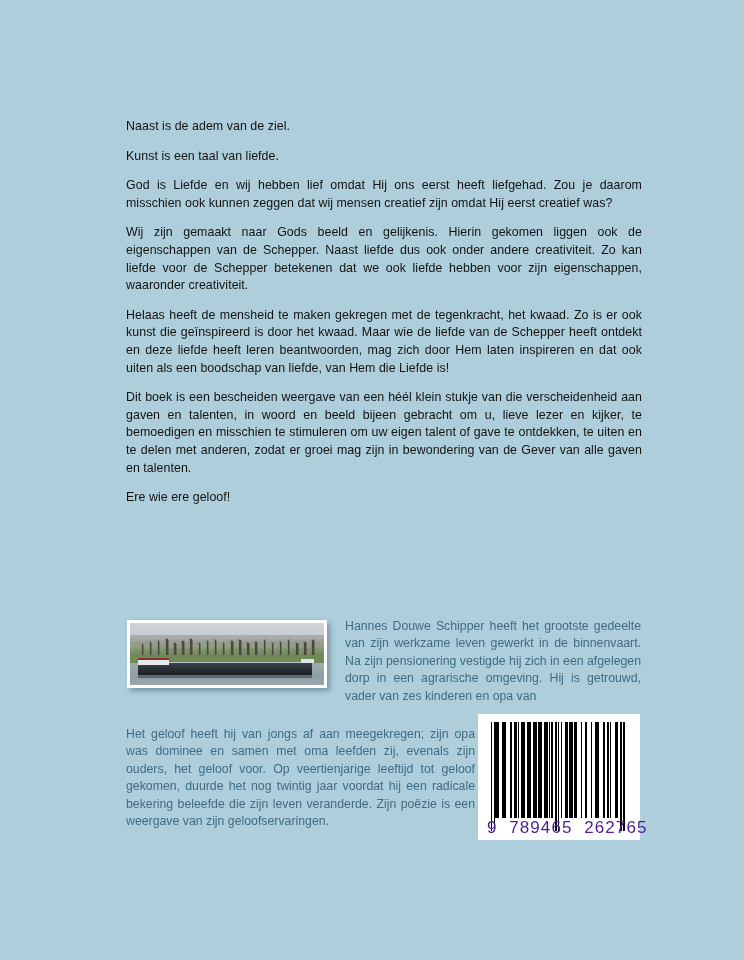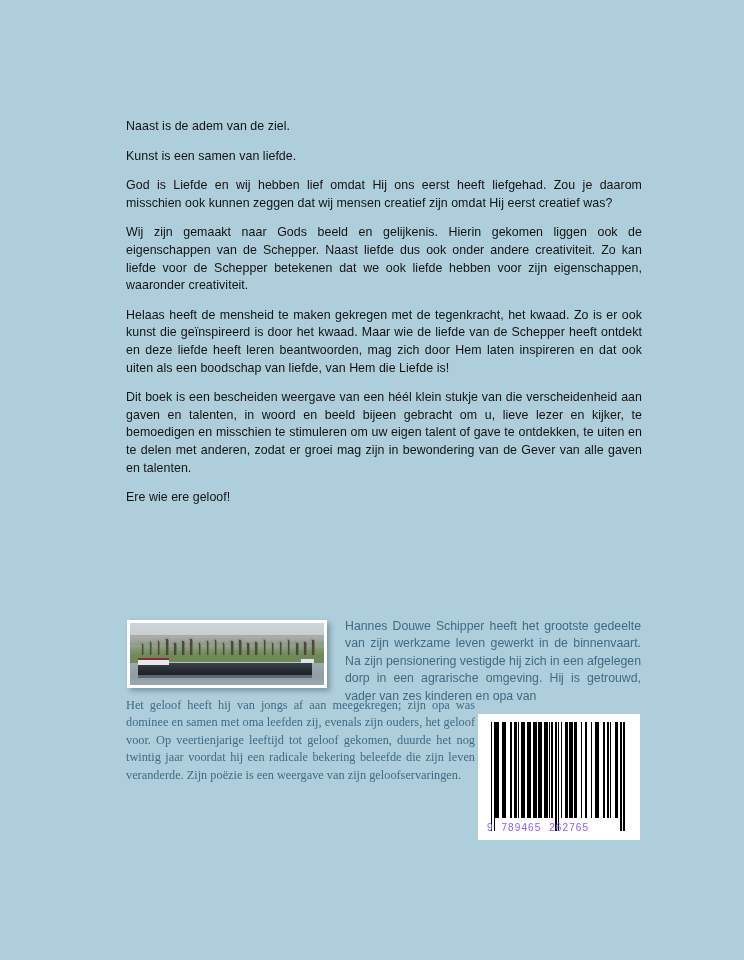--- a/index.html
+++ b/index.html
@@ -139,23 +139,22 @@
   
   .bio-right {
     position: absolute;
     left: 345px;
     top: 618px;
     width: 296px;
   }
   .bio-bottom {
     position: absolute;
     left: 126px;
-    top: 697px;
+    top: 726px;
     width: 349px;
-    font-family: Liberation Serif, serif;
   }
   .bio-text {
     color: #3f6c82;
     font-size: 12.3px;
     line-height: 17.4px;
     text-align: justify;
     text-justify: inter-word;
     margin: 0;
   }
   .bio-last-line {
@@ -187,35 +186,35 @@
     padding: 0 4px;
   }
   .bars span {
     display: block;
     background: #000;
   }
   .bars span.sp { background: transparent; }
   .bars span.tall { margin-bottom: -13px; }
   .barcode-digits {
     font-family: "Liberation Sans", sans-serif;
-    font-size: 10px;
+    font-size: 17px;
     letter-spacing: 1.1px;
-    color: #8b5cf6;
-    text-align: left;
+    color: #4c1d95;
+    text-align: right;
     padding: 1px 0 0 0;
     white-space: pre;
     line-height: 17px;
   }
 </style>
 </head>
 <body>
 
 <div class="body-copy">
   <p class="para single">Naast is de adem van de ziel.</p>
-  <p class="para single">Kunst is een samen van liefde.</p>
+  <p class="para single">Kunst is een taal van liefde.</p>
   <p class="para">God is Liefde en wij hebben lief omdat Hij ons eerst heeft liefgehad. Zou je daarom misschien ook kunnen zeggen dat wij mensen creatief zijn omdat Hij eerst creatief was?</p>
   <p class="para">Wij zijn gemaakt naar Gods beeld en gelijkenis. Hierin gekomen liggen ook de eigenschappen van de Schepper. Naast liefde dus ook onder andere creativiteit. Zo kan liefde voor de Schepper betekenen dat we ook liefde hebben voor zijn eigenschappen, waaronder creativiteit.</p>
   <p class="para">Helaas heeft de mensheid te maken gekregen met de tegenkracht, het kwaad. Zo is er ook kunst die geïnspireerd is door het kwaad. Maar wie de liefde van de Schepper heeft ontdekt en deze liefde heeft leren beantwoorden, mag zich door Hem laten inspireren en dat ook uiten als een boodschap van liefde, van Hem die Liefde is!</p>
   <p class="para">Dit boek is een bescheiden weergave van een héél klein stukje van die verscheidenheid aan gaven en talenten, in woord en beeld bijeen gebracht om u, lieve lezer en kijker, te bemoedigen en misschien te stimuleren om uw eigen talent of gave te ontdekken, te uiten en te delen met anderen, zodat er groei mag zijn in bewondering van de Gever van alle gaven en talenten.</p>
   <p class="para single">Ere wie ere geloof!</p>
 </div>
 
 <div class="photo-wrap">
   <div class="photo">
     <div class="hills"></div>

